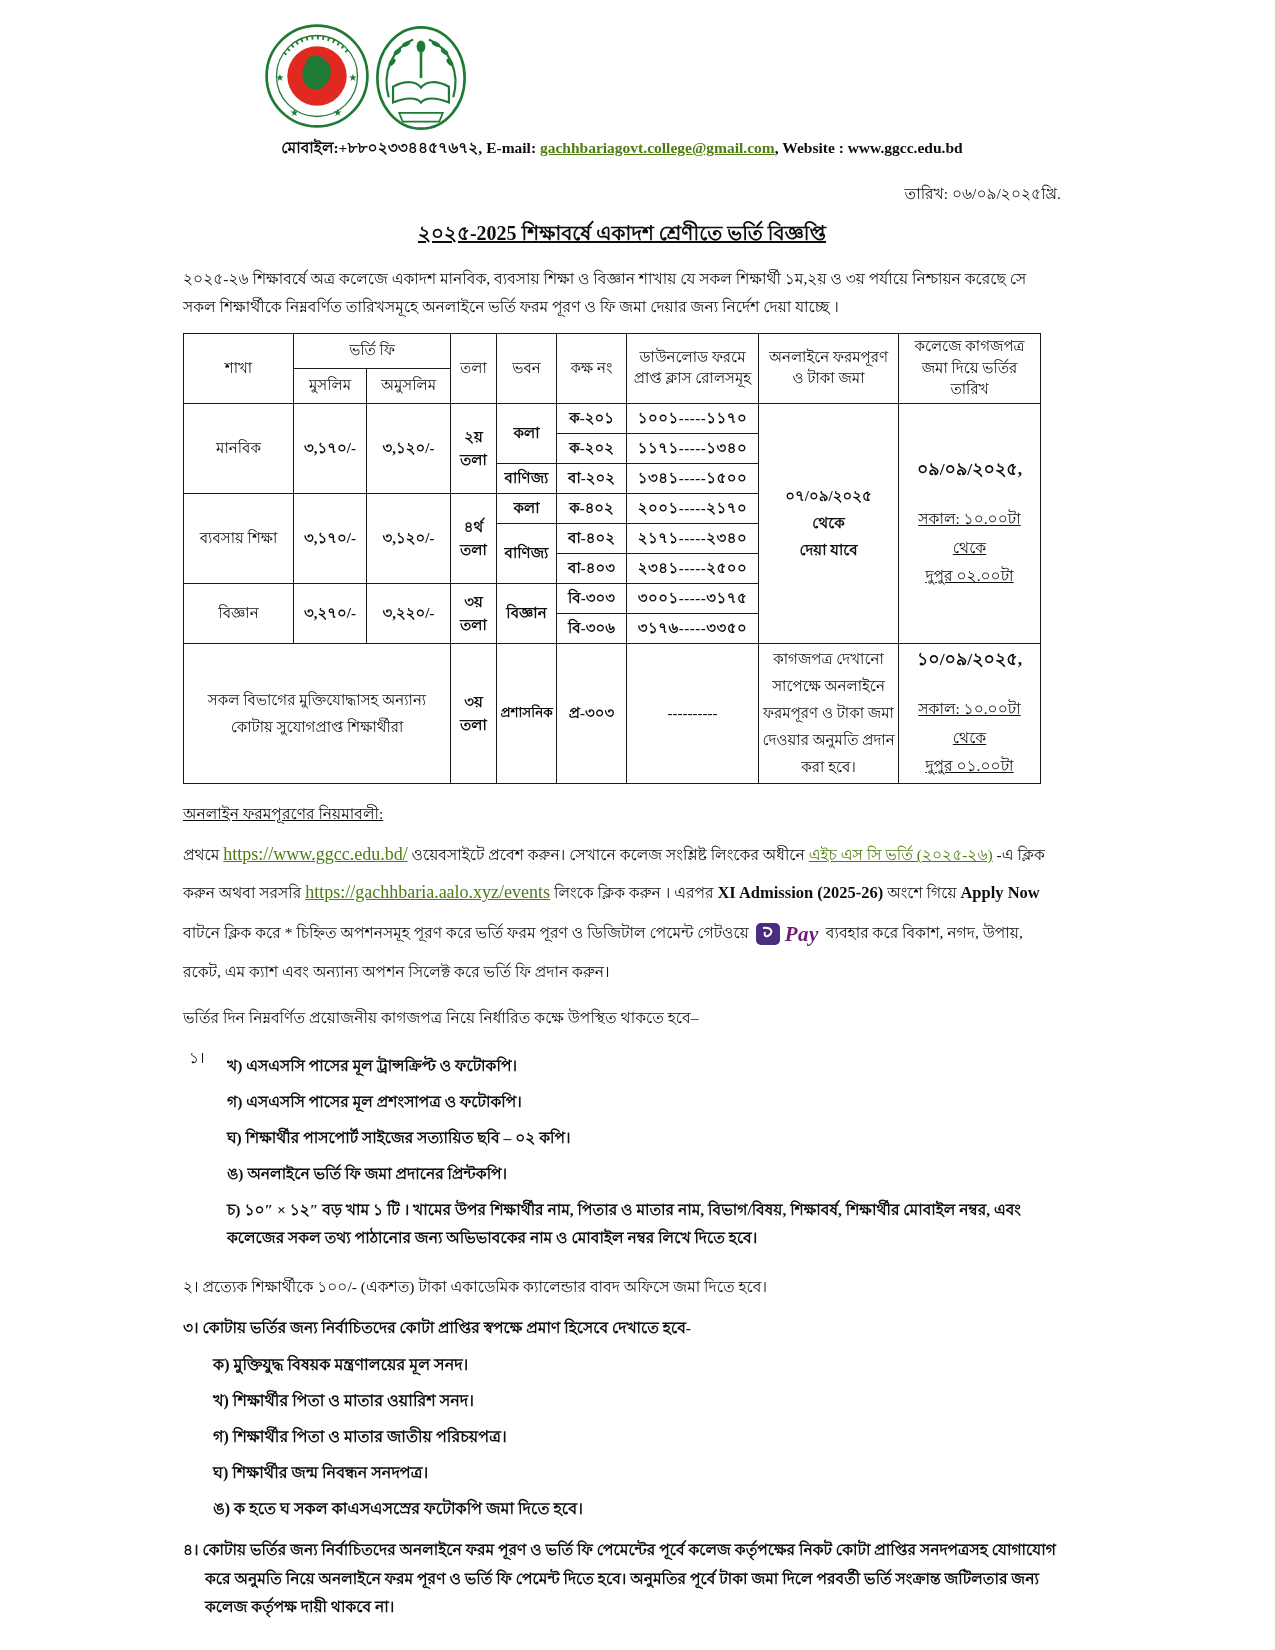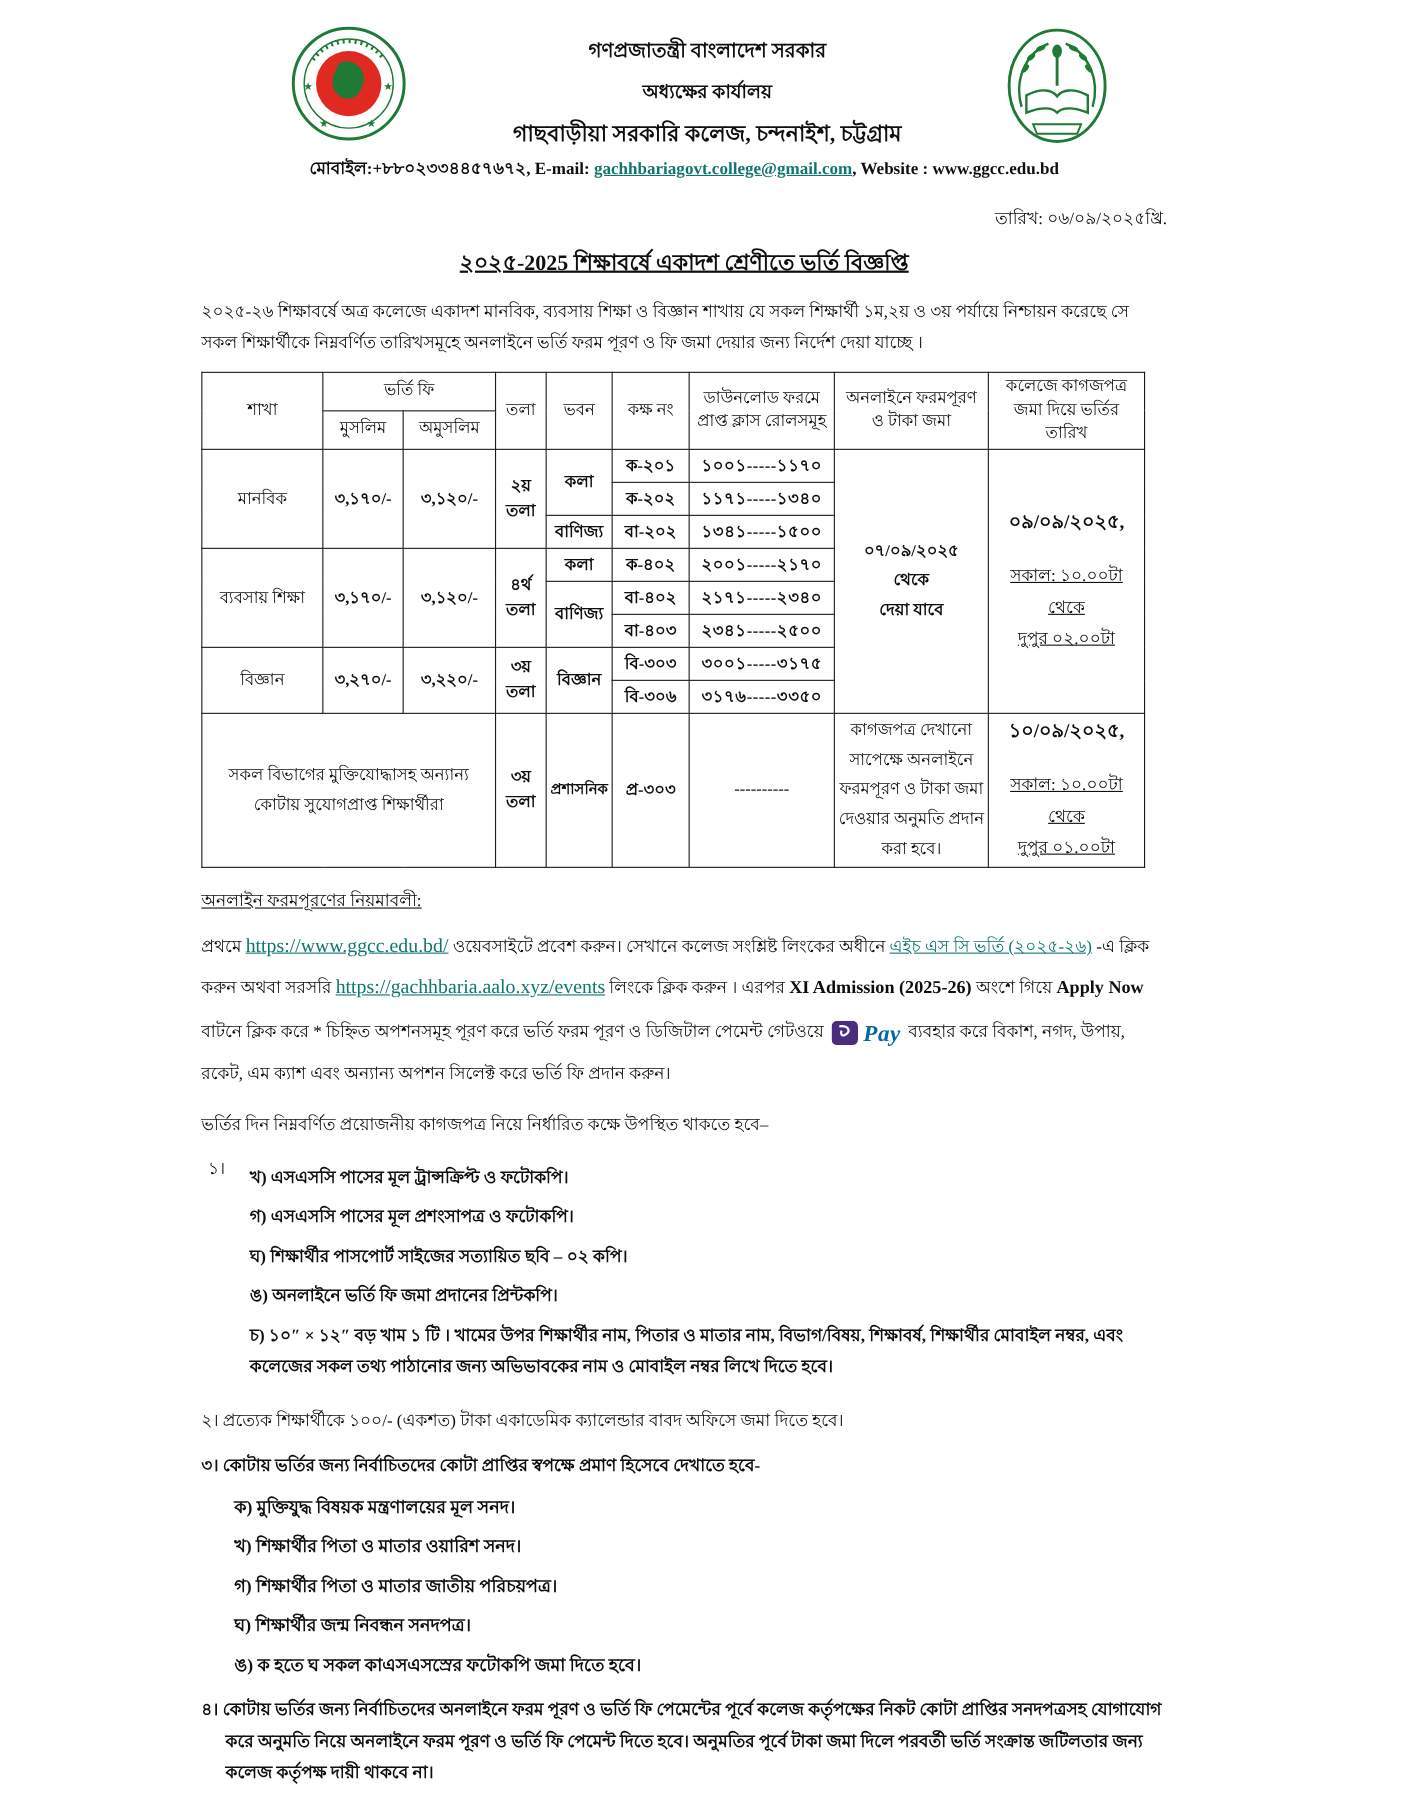--- a/index.html
+++ b/index.html
@@ -14,21 +14,21 @@
   
   .doc-header { display:flex; align-items:flex-start; }
   .logo-left  { width:112px; height:108px; margin-left:78px; flex:none; }
   .logo-right { width:96px;  height:112px; margin-right:52px; flex:none; }
   .header-text { flex:1; text-align:center; padding-top:10px; }
   .h-line1 { font-size:18px; font-weight:bold; }
   .h-line2 { font-size:17px; font-weight:bold; margin-top:7px; }
   .h-line3 { font-size:20px; font-weight:bold; margin-top:8px; }
   .contact-line { text-align:center; font-size:15.5px; font-weight:bold; margin-top:2px; }
   .eiin { text-align:center; font-size:16px; font-weight:bold; margin-top:5px; }
-  .link { color:#0f766e; text-decoration:underline; cursor:pointer;text-align:right; }
+  .link { color:#4d7c0f; text-decoration:underline; cursor:pointer;text-align:right; }
 
   
   .date-line { text-align:right; font-size:15.5px; margin-top:20px; }
   .title { text-align:center; font-size:20px; font-weight:bold; text-decoration:underline; margin:10px 0 14px 0; }
   .intro { font-size:15.5px; line-height:1.8; margin:0 0 12px 0; }
 
   
   table.adm { border-collapse:collapse; width:857px; table-layout:fixed; }
   .adm td { border:1.6px solid #1a1a1a; text-align:center; vertical-align:middle; font-size:15px; padding:2px 3px; }
   .adm thead td { line-height:1.45; }
@@ -44,21 +44,21 @@
   .quota-branch { font-size:15.5px; line-height:1.8; }
   .quota-online { font-size:15px; line-height:1.8; }
   .quota-row { height:130px; }
 
   
   .rules-heading { font-size:15.5px; text-decoration:underline; margin-top:18px; }
   .rules-para { font-size:15.5px; line-height:2.1; margin-top:8px; }
   .url-link { font-size:18px; }
   .latin-bold { font-weight:bold; font-size:16.5px; }
   .pay-logo { display:inline-flex; align-items:center; gap:5px; vertical-align:middle; margin:0 3px; }
-  .pay-word { font-style:italic; font-weight:bold; font-size:21px; color:#0369a1; letter-spacing:0.5px; }
+  .pay-word { font-style:italic; font-weight:bold; font-size:21px; color:#701a75; letter-spacing:0.5px; }
 
   
   .docs-intro { font-size:15.5px; margin-top:16px; line-height:1.8; }
   .num-item { display:flex; margin-top:12px; font-size:15.5px; line-height:1.8; }
   .num-item .marker { width:34px; flex:none; padding-left:6px; }
   .sub-list { flex:1; }
   .sub-item { margin:8px 0; padding-left:10px; }
   .bold-txt { font-weight:bold; }
   .top-item { margin-top:13px; font-size:15.5px; line-height:1.85; padding-left:22px; text-indent:-22px; }
   .sub-list3 { padding-left:30px; }
@@ -76,25 +76,20 @@
           <circle cx="60" cy="60" r="56" fill="#ffffff" stroke="#1e7a34" stroke-width="3"></circle>
           <circle cx="60" cy="60" r="45" fill="none" stroke="#1e7a34" stroke-width="1.4"></circle>
           <circle cx="60" cy="60" r="33" fill="#e02a21"></circle>
           <path d="M50,40 C60,33 73,41 75,52 C77,63 68,77 57,75 C46,73 41,61 45,51 Z" fill="#1e7a34"></path>
           <text x="14" y="66" font-size="11" fill="#1e7a34">★</text>
           <text x="95" y="66" font-size="11" fill="#1e7a34">★</text>
           <text x="30" y="104" font-size="11" fill="#1e7a34">★</text>
           <text x="78" y="104" font-size="11" fill="#1e7a34">★</text>
           <path d="M24,36 A44 44 0 0 1 96,36" fill="none" stroke="#1e7a34" stroke-width="4" stroke-dasharray="2 4"></path>
         </svg>
-      </div>
-      <div class="header-text">
-        <div class="h-line1">গণপ্রজাতন্ত্রী বাংলাদেশ সরকার</div>
-        <div class="h-line2">অধ্যক্ষের কার্যালয়</div>
-        <div class="h-line3">গাছবাড়ীয়া সরকারি কলেজ, চন্দনাইশ, চট্টগ্রাম</div>
       </div>
       <div class="logo-right">
         <svg viewBox="0 0 110 124" width="96" height="112">
           <ellipse cx="55" cy="62" rx="50" ry="58" fill="none" stroke="#1e7a34" stroke-width="3"></ellipse>
           <path d="M18,84 C10,56 22,28 46,18" fill="none" stroke="#1e7a34" stroke-width="2.5"></path>
           <path d="M92,84 C100,56 88,28 64,18" fill="none" stroke="#1e7a34" stroke-width="2.5"></path>
           <g fill="#1e7a34">
             <ellipse cx="22" cy="44" rx="5" ry="2.6" transform="rotate(-50 22 44)"></ellipse>
             <ellipse cx="28" cy="32" rx="5" ry="2.6" transform="rotate(-40 28 32)"></ellipse>
             <ellipse cx="38" cy="23" rx="5" ry="2.6" transform="rotate(-25 38 23)"></ellipse>

